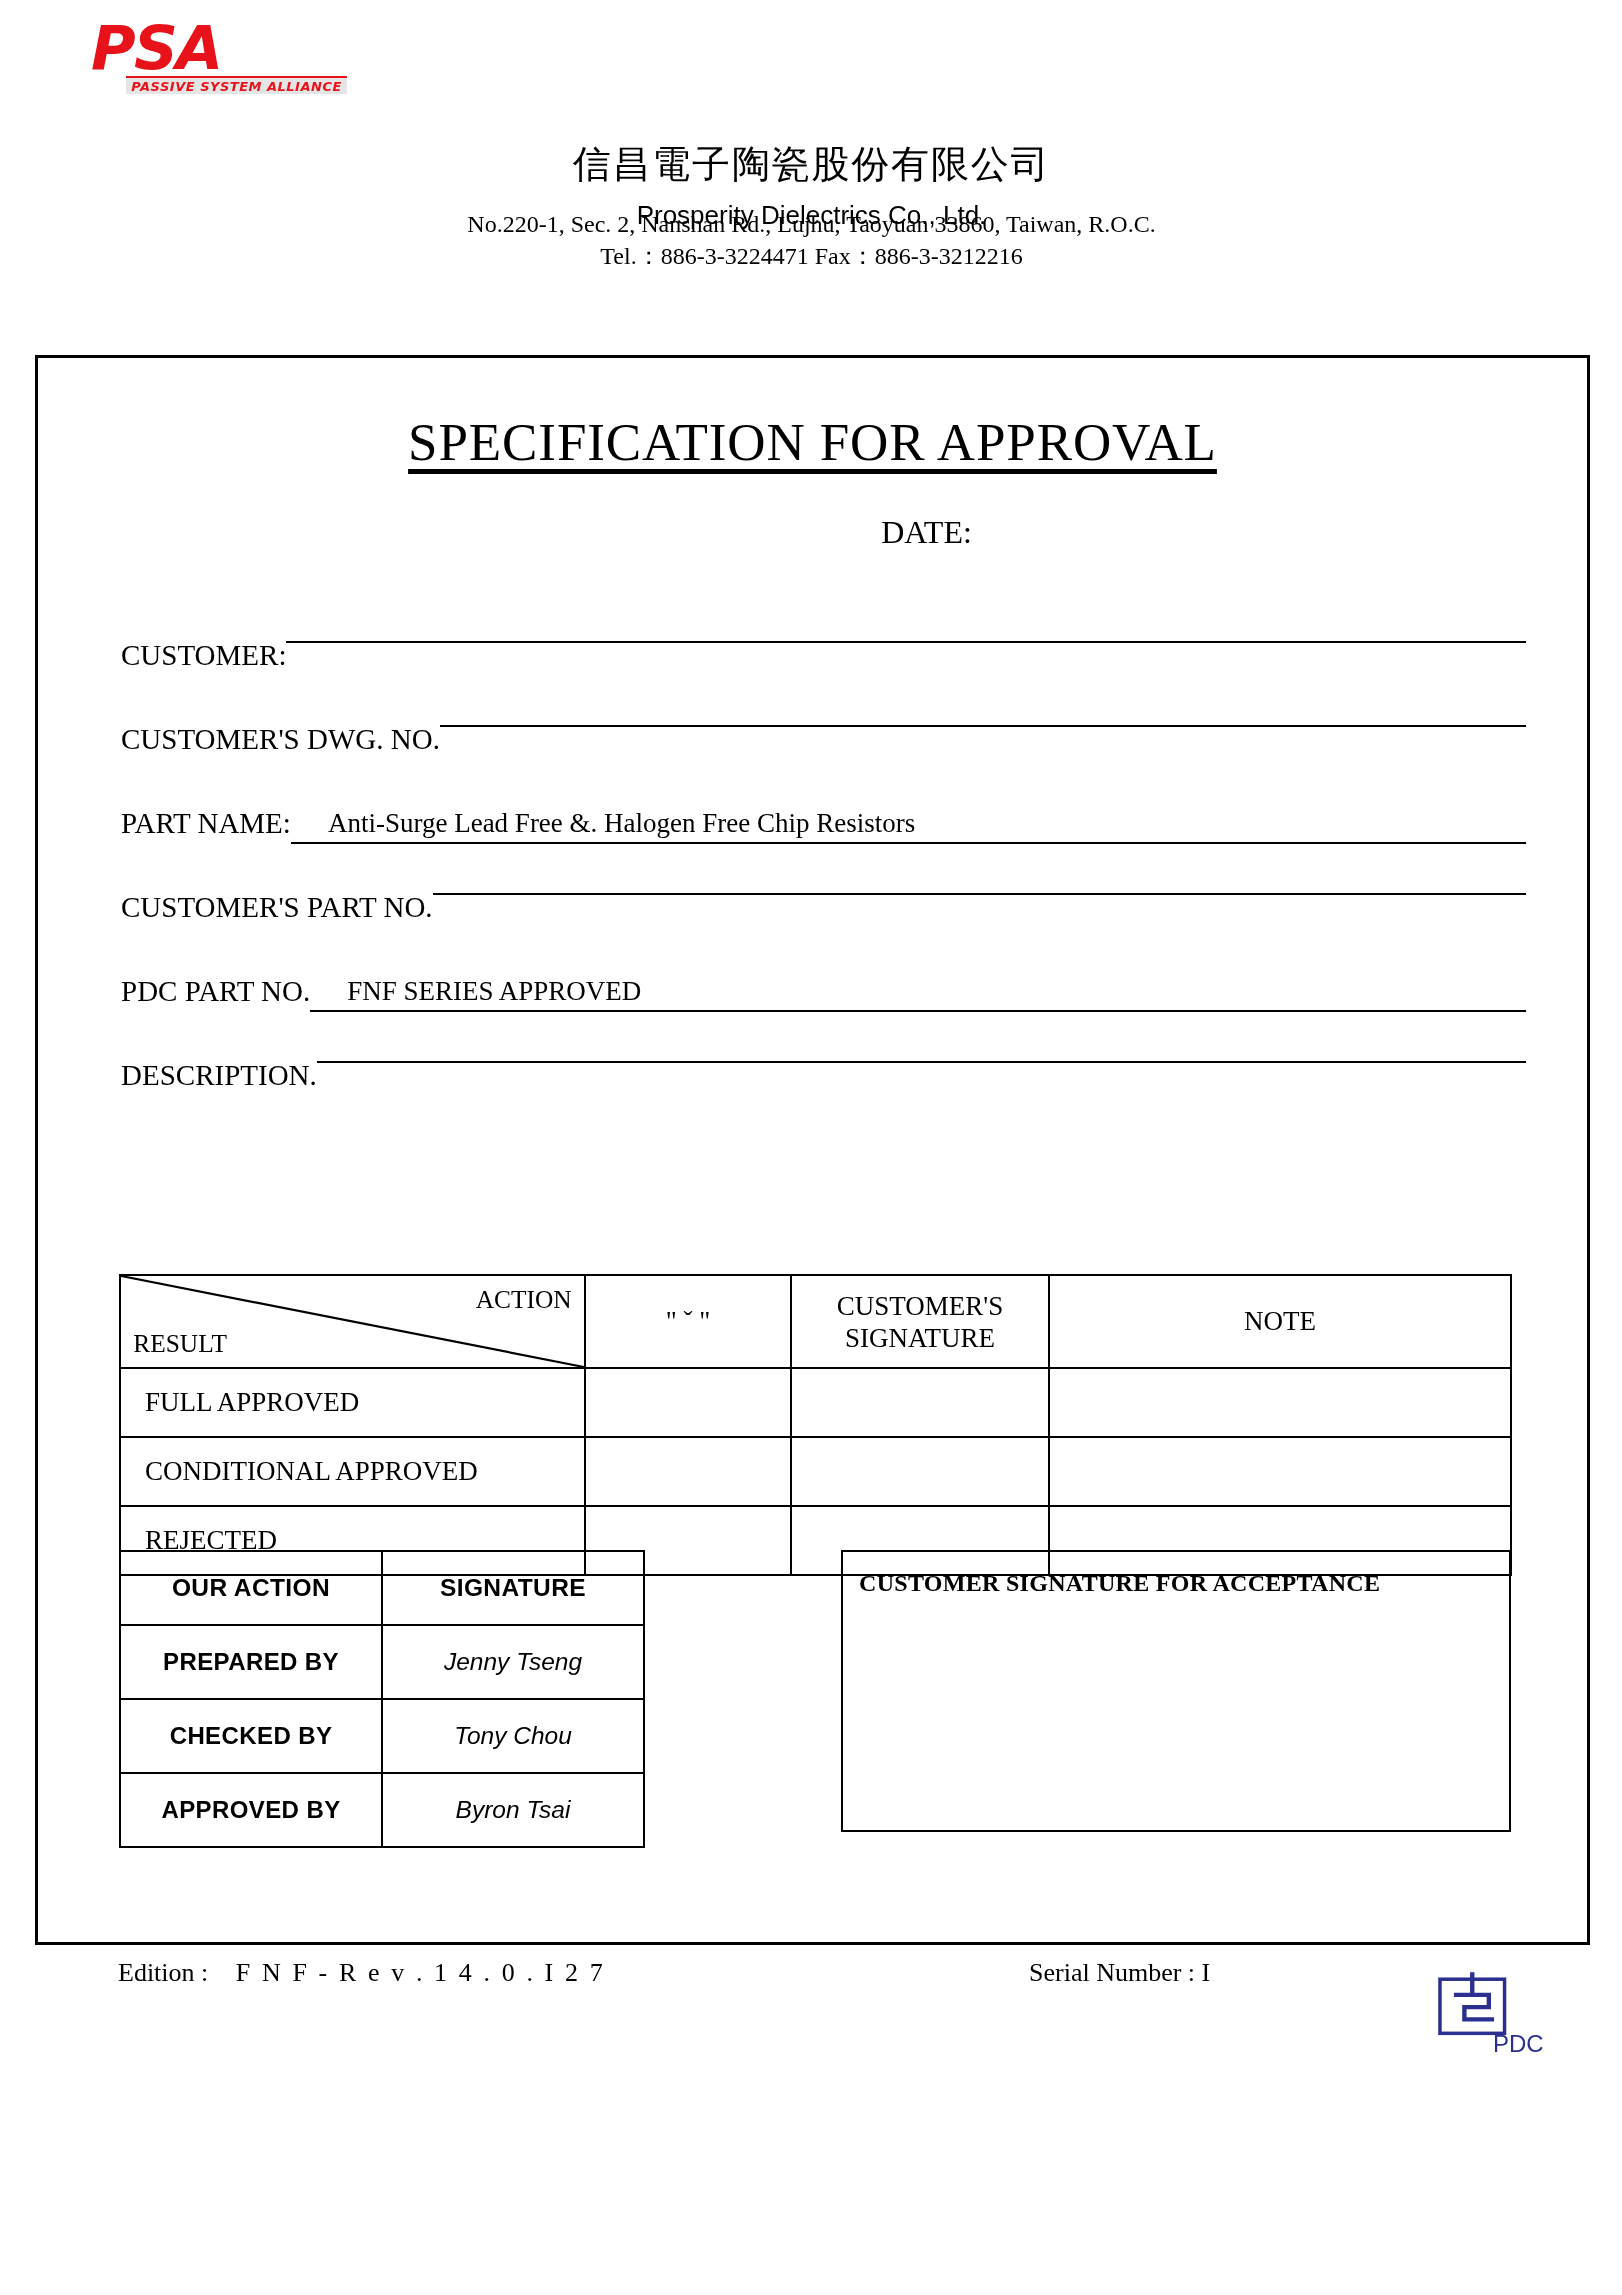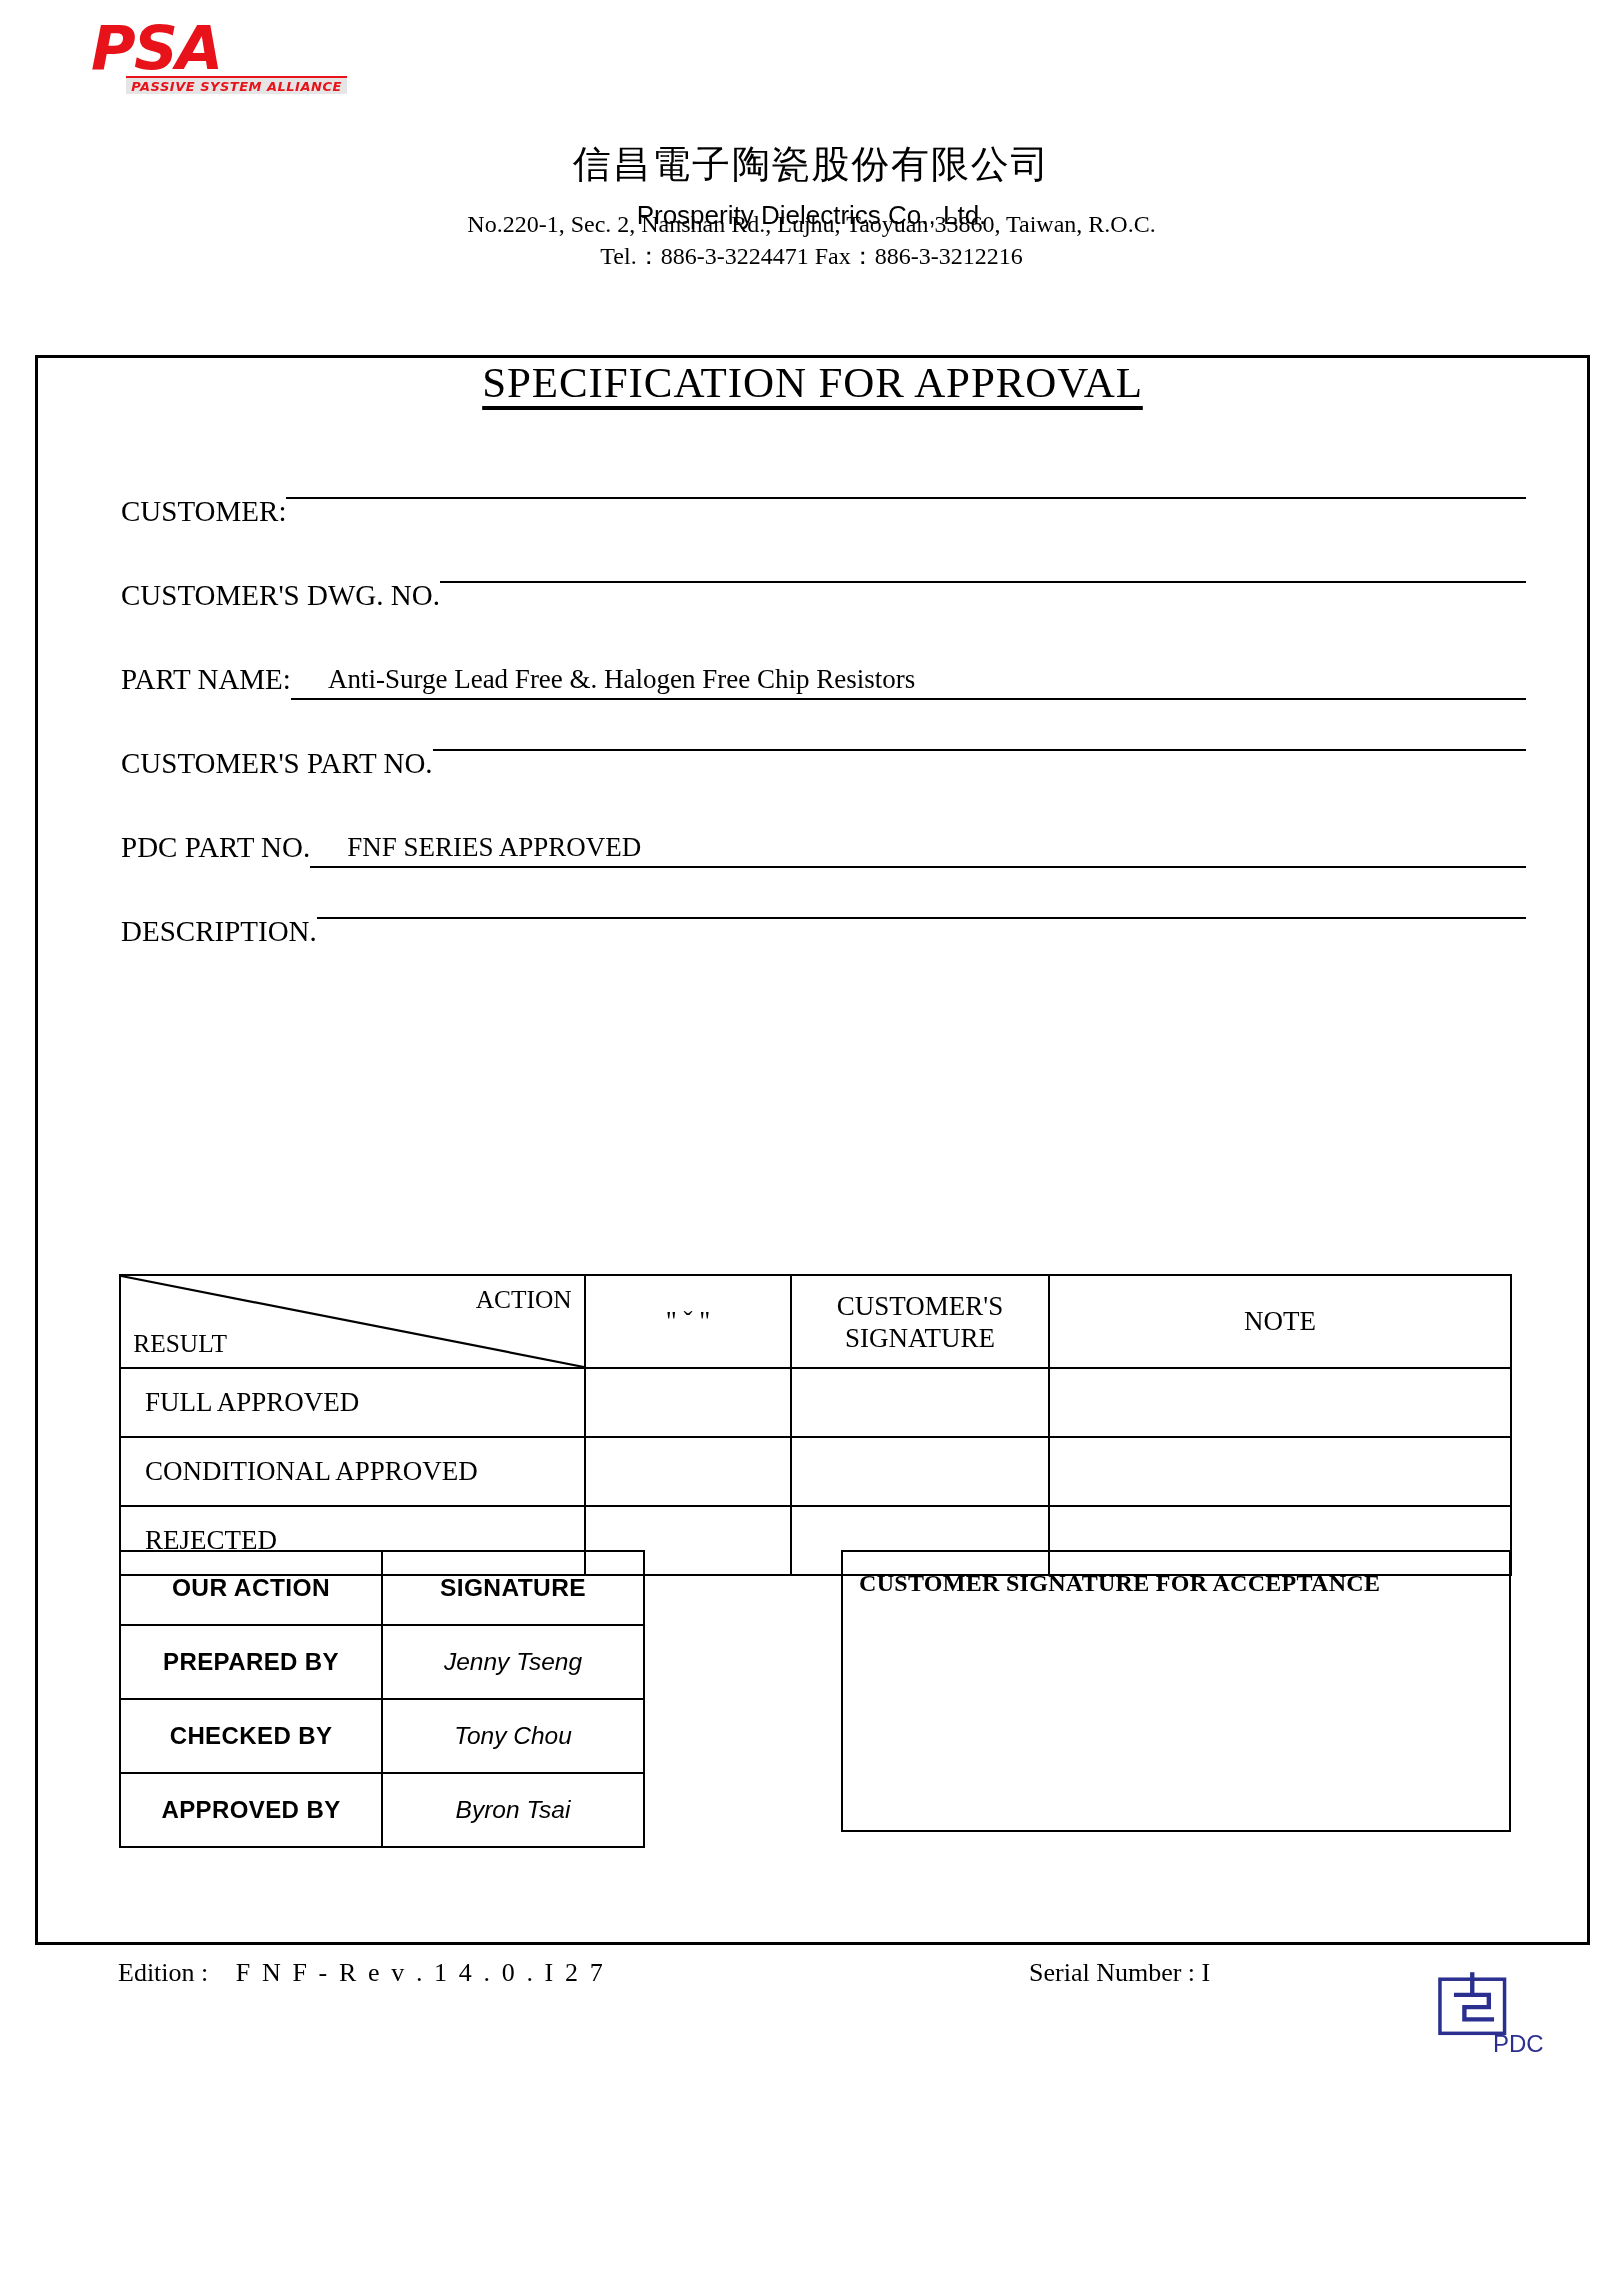--- a/index.html
+++ b/index.html
@@ -97,22 +97,23 @@
     position: absolute;
     left: 35px;
     top: 355px;
     width: 1555px;
     height: 1590px;
     border: 3.5px solid #000000;
     box-sizing: border-box;
   }
 
   #doc-title {
-    text-align: center;
-    font-size: 43px;
+    margin-top: 54px;
+    text-align: center;
+    font-size: 53px;
     letter-spacing: 0.9px;
     text-decoration: underline;
     text-underline-offset: 8.8px;
   }
 
   #date-row {
     margin-top: 42px;
     text-align: center;
     font-size: 32px;
     padding-left: 228px;
@@ -295,20 +296,21 @@
   <div id="company-name-zh">信昌電子陶瓷股份有限公司</div>
   <div id="company-name-en">Prosperity Dielectrics Co., Ltd.</div>
   <div id="company-address">No.220-1, Sec. 2, Nanshan Rd., Lujhu, Taoyuan 33860, Taiwan, R.O.C.</div>
   <div id="company-phone">Tel.：886-3-3224471      Fax：886-3-3212216</div>
 </div>
 
 <div id="sheet">
 
   <div id="doc-title">SPECIFICATION  FOR  APPROVAL</div>
 
+  <div id="date-row">DATE:</div>
 
   <div class="fields">
 
     <div class="field-row">
       <div class="field-label">CUSTOMER:</div>
       <div class="field-value"></div>
     </div>
 
     <div class="field-row">
       <div class="field-label">CUSTOMER'S DWG. NO.</div>

